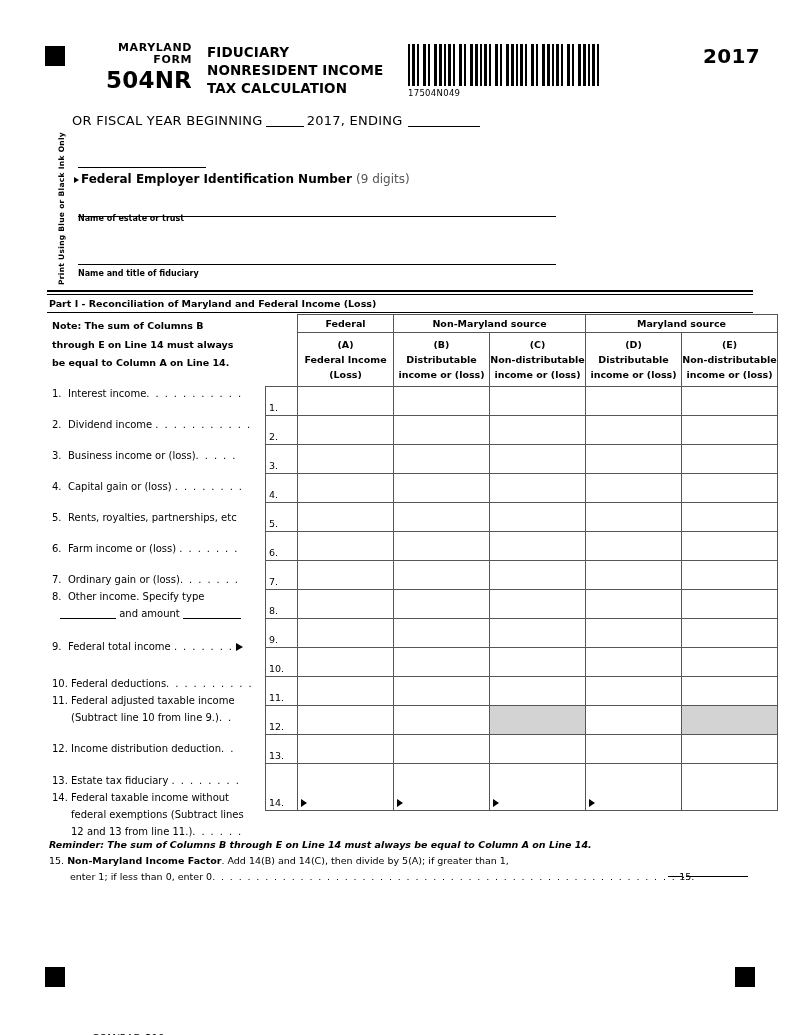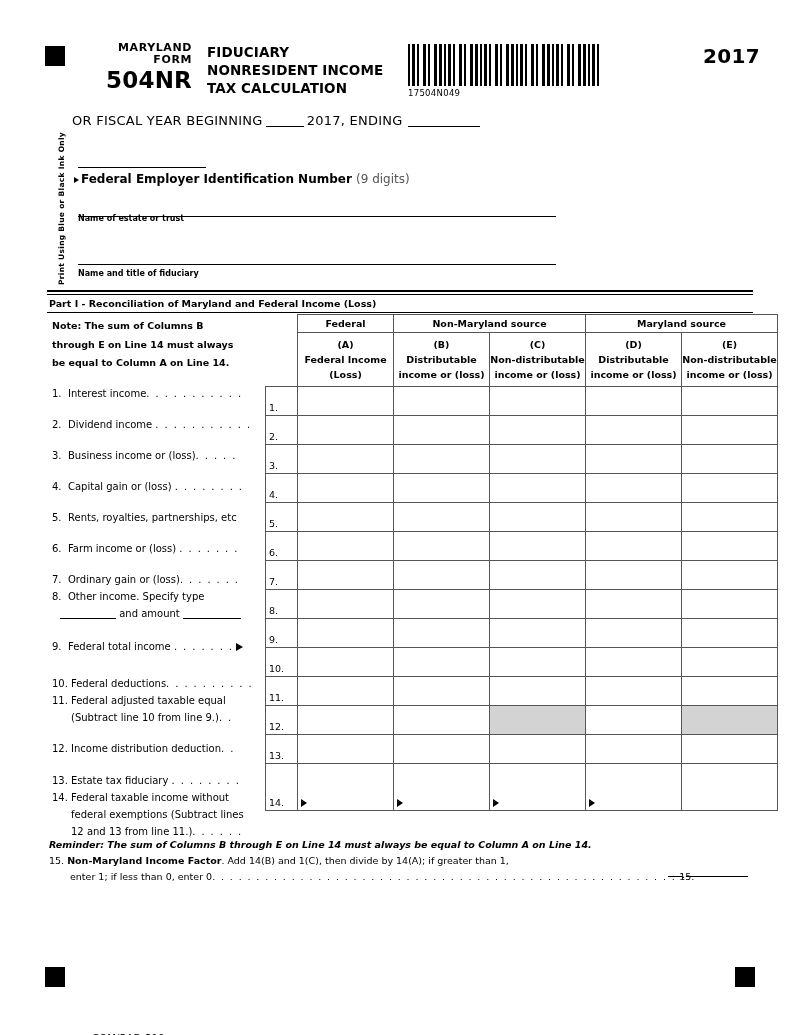--- a/index.html
+++ b/index.html
@@ -627,21 +627,21 @@
     <div class="lineitem" style="top:220px;left:8px">
       <span class="ul-blank8a"></span> <span>and amount</span><span class="ul-blank8b"></span>
     </div>
     <div class="lineitem" style="top:253px;left:0px">
       <span class="num">9.</span><span>Federal total income </span><span class="dots">. . . . . . .</span><span class="arrow-inline"></span>
     </div>
     <div class="lineitem" style="top:290px;left:0px">
       <span class="num" style="width:19px">10.</span><span>Federal deductions</span><span class="dots">. . . . . . . . . .</span>
     </div>
     <div class="lineitem" style="top:307px;left:0px">
-      <span class="num" style="width:19px">11.</span><span>Federal adjusted taxable equal</span>
+      <span class="num" style="width:19px">11.</span><span>Federal adjusted taxable income</span>
     </div>
     <div class="lineitem" style="top:324px;left:19px">
       <span>(Subtract line 10 from line 9.)</span><span class="dots">. .</span>
     </div>
     <div class="lineitem" style="top:355px;left:0px">
       <span class="num" style="width:19px">12.</span><span>Income distribution deduction</span><span class="dots">. .</span>
     </div>
     <div class="lineitem" style="top:387px;left:0px">
       <span class="num" style="width:19px">13.</span><span>Estate tax fiduciary </span><span class="dots">. . . . . . . .</span>
     </div>
@@ -653,21 +653,21 @@
     </div>
     <div class="lineitem" style="top:438px;left:19px">
       <span>12 and 13 from line 11.)</span><span class="dots">. . . . . .</span>
     </div>
   </div>
 
   <div class="reminder">Reminder: The sum of Columns B through E on Line 14 must always be equal to Column A on Line 14.</div>
 
   <div class="line15a">
     <span>15.</span>
-    <b>Non-Maryland Income Factor</b><span>. Add 14(B) and 1(C), then divide by 14(A); if greater than 1,</span>
+    <b>Non-Maryland Income Factor</b><span>. Add 14(B) and 14(C), then divide by 5(A); if greater than 1,</span>
   </div>
   <div class="line15b">
     <span>enter 1; if less than 0, enter 0</span><span class="dots">. . . . . . . . . . . . . . . . . . . . . . . . . . . . . . . . . . . . . . . . . . . . . . . . . . . . .</span> <span>15.</span>
   </div>
   <div class="ans15">
     <span class="sm"></span><span>.</span><span class="lg"></span>
   </div>
 
   <div class="footer-code">COM/RAD-319</div>
 

